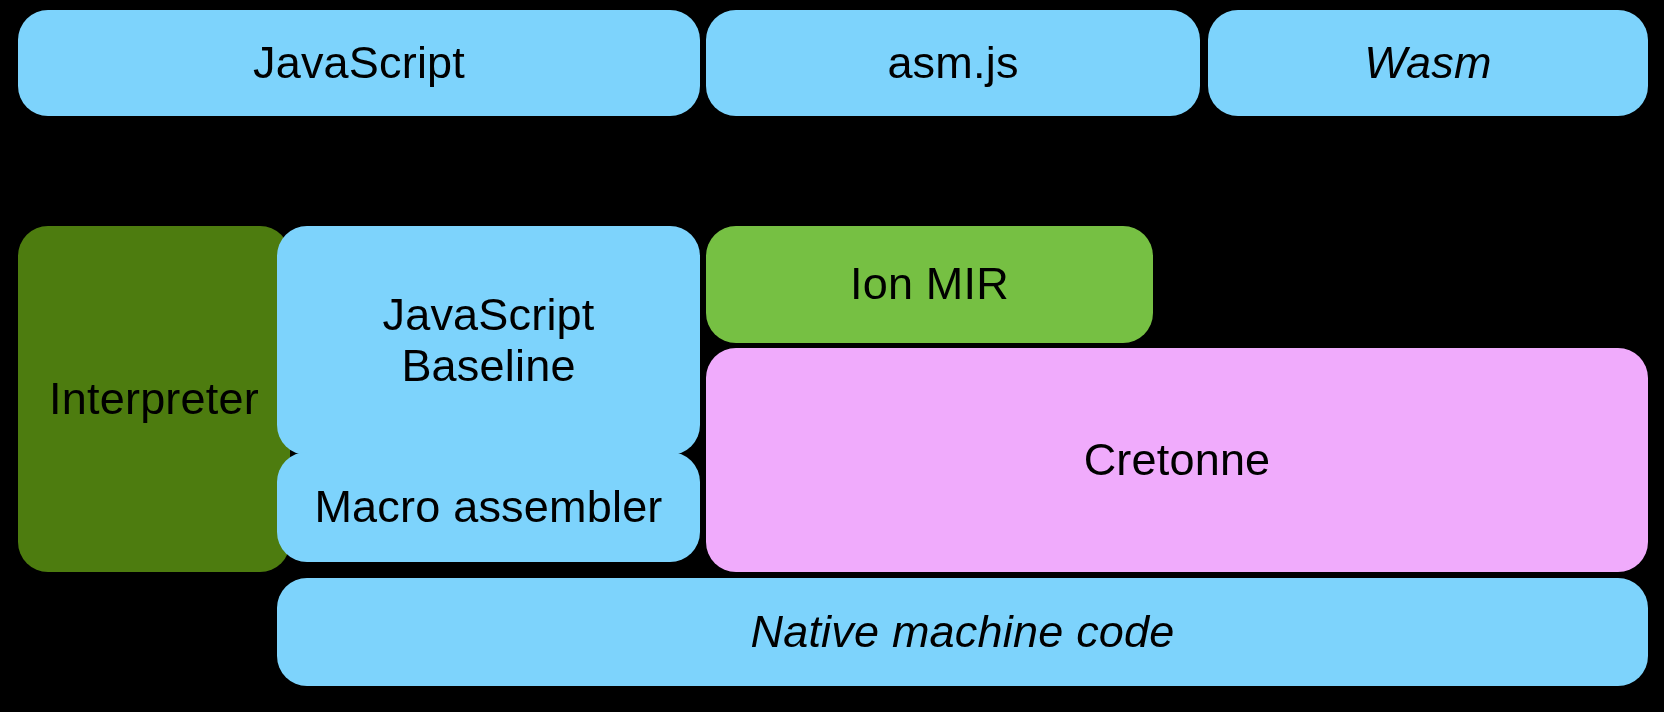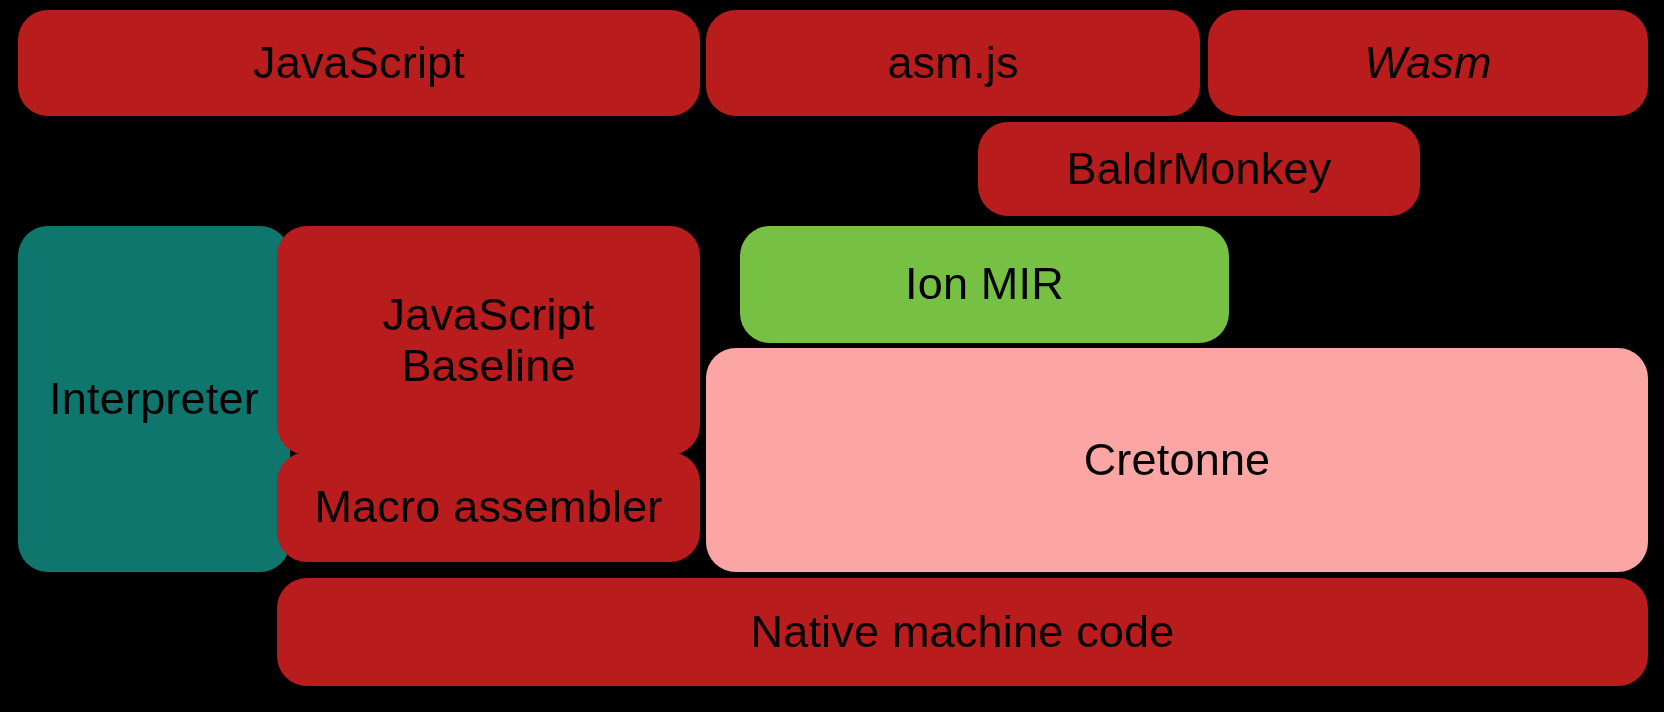--- a/index.html
+++ b/index.html
@@ -15,50 +15,49 @@
     overflow: hidden;
   }
   .box {
     position: absolute;
     box-sizing: border-box;
     display: flex;
     align-items: center;
     justify-content: center;
     text-align: center;
     border-radius: 30px;
-    background: #b91c1c;
+    background: #7dd3fc;
     color: #000000;
     font-family: "Liberation Sans", sans-serif;
     font-size: 45px;
     font-weight: 400;
     line-height: 1.12;
     letter-spacing: 0.2px;
     white-space: pre-line;
     user-select: none;
   }
-  .box.gray   { background: #0f766e; }
+  .box.gray   { background: #4d7c0f; }
   .box.green  { background: #76c043; }
-  .box.pink   { background: #fca5a5; }
+  .box.pink   { background: #f0abfc; }
 </style>
 </head>
 <body>
 
 <div id="canvas">
     <div style="position: absolute; left: 0px; top: 0px; width: 100%; height: 100%;">
       <div class="box" style="left: 18px; top: 10px; width: 682px; height: 106px;">JavaScript</div>
       <div class="box" style="left: 706px; top: 10px; width: 494px; height: 106px; text-align: center;">asm.js</div>
       <div class="box" style="left: 1208px; top: 10px; width: 440px; height: 106px; font-style: italic;">Wasm</div>
     </div>
     <div style="position: absolute; left: 0px; top: 0px; width: 100%; height: 100%;">
-      <div class="box" style="left: 978px; top: 122px; width: 442px; height: 94px;">BaldrMonkey</div>
     </div>
     <div style="position: absolute; left: 0px; top: 0px; width: 100%; height: 100%;">
       <div class="box gray" style="left: 18px; top: 226px; width: 272px; height: 346px;">Interpreter</div>
       <div class="box" style="left: 277px; top: 226px; width: 423px; height: 229px;">JavaScript
 Baseline</div>
-      <div class="box green" style="left: 740px; top: 226px; width: 489px; height: 117px;">Ion MIR</div>
+      <div class="box green" style="left: 706px; top: 226px; width: 447px; height: 117px;">Ion MIR</div>
       <div class="box" style="left: 277px; top: 452px; width: 423px; height: 110px;">Macro assembler</div>
       <div class="box pink" style="left: 706px; top: 348px; width: 942px; height: 224px;">Cretonne</div>
     </div>
-    <div style="position: absolute; left: 0px; top: 0px; width: 100%; height: 100%;">
+    <div style="position: absolute; left: 0px; top: 0px; width: 100%; height: 100%; font-style: italic;">
       <div class="box" style="left: 277px; top: 578px; width: 1371px; height: 108px;">Native machine code</div>
     </div>
   </div>
 
 </body></html>

